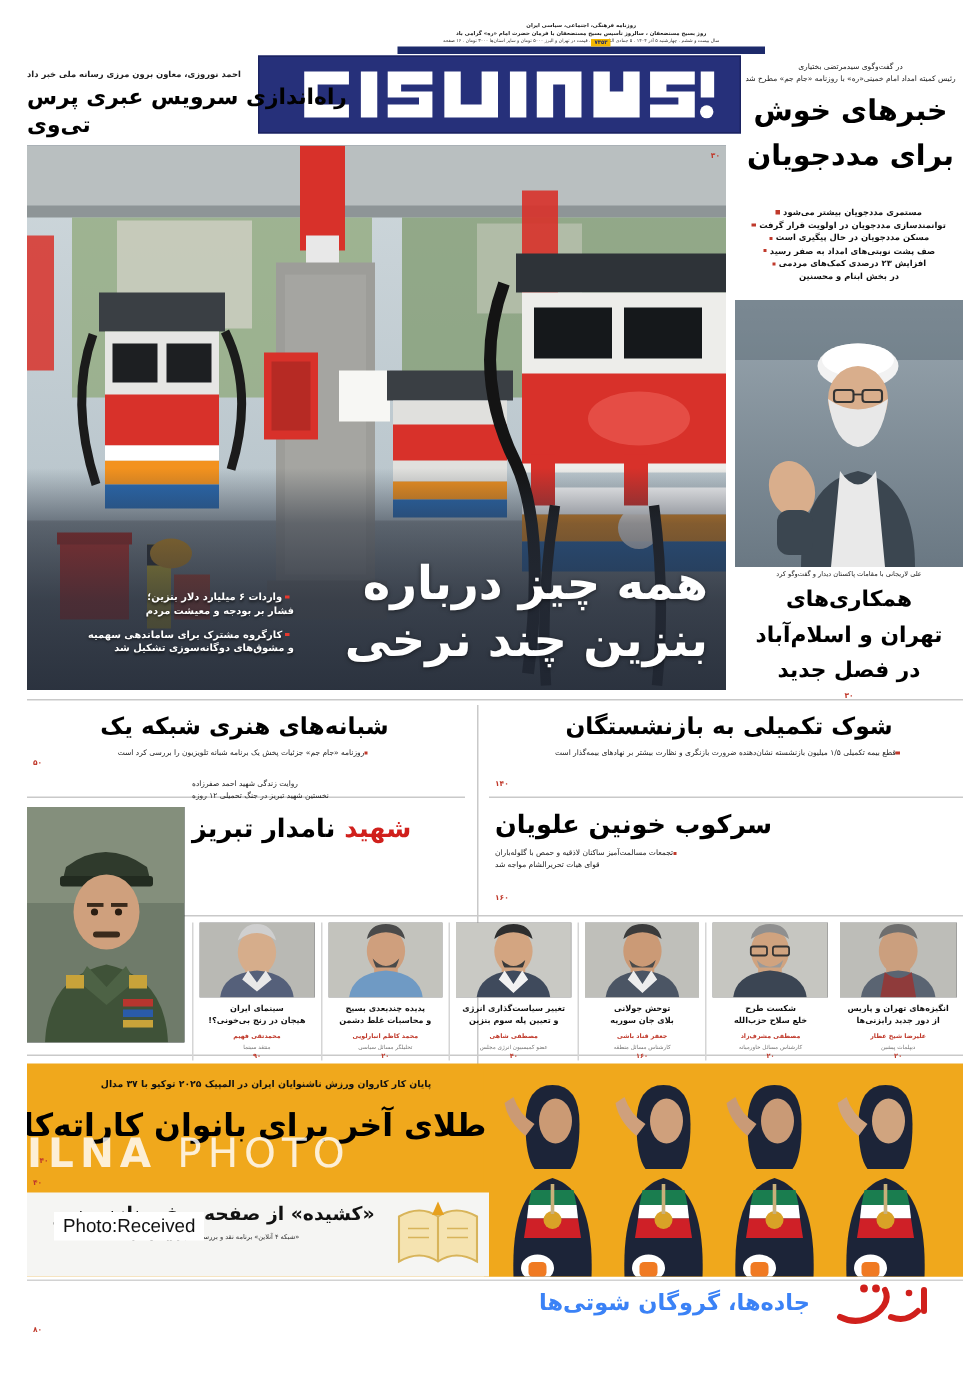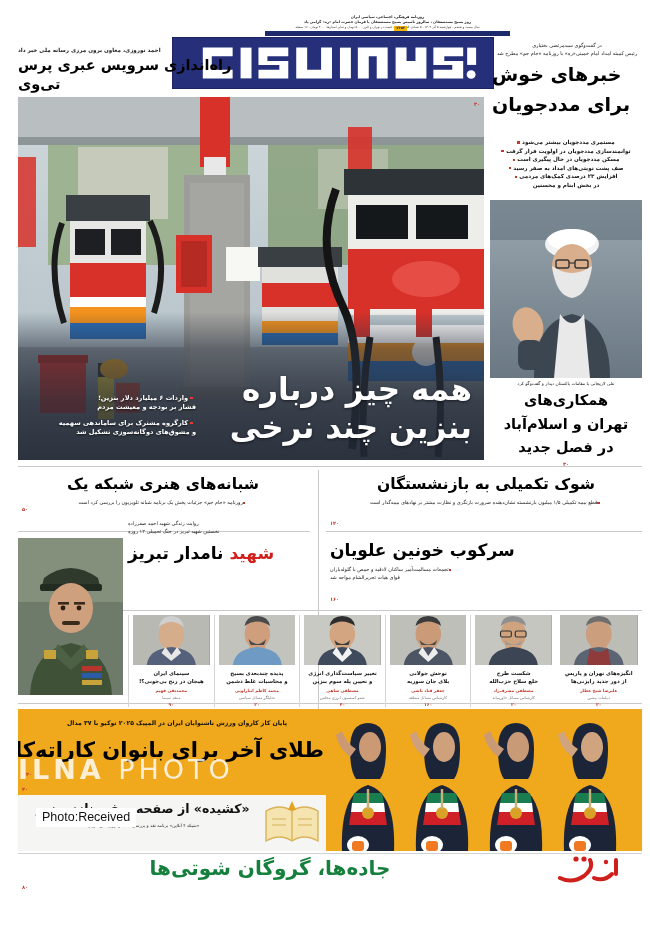--- a/index.html
+++ b/index.html
@@ -111,21 +111,21 @@
   #hdr-right {
     position: absolute;
     right: 8px; top: 42px;
     width: 150px;
     text-align: right;
   }
   #hdr-right .kicker { text-align: center; font-size: 5px; line-height: 7.5px; font-weight: normal;}
   #hdr-right .sidehead {
     font-size: 19px;
     line-height: 25px;
-    text-align: left;
+    text-align: center;
     margin-top: 5px;
   }
 
   
   #right-bullets {
     position: absolute;
     right: 8px; top: 138px;
     width: 152px;
     direction: rtl;
     text-align: center;
@@ -469,25 +469,25 @@
     left: 18px; top: 853px;
     width: 624px; height: 42px;
     background: #ffffff;
     border-top: 1px solid #d2d2d2;
   }
   #bottom-head {
     position: absolute;
     left: 0; top: 858px;
     width: 540px;
     direction: rtl;
-    text-align: center;
-    font-size: 20px;
+    text-align: right;
+    font-size: 15px;
     line-height: 21px;
     font-weight: bold;
-    color: #15803d;
+    color: #3b82f6;
   }
   #bottom-logo {
     position: absolute;
     right: 22px; top: 852px;
     width: 78px; height: 34px;
     direction: rtl;
   }
   #bottom-pn {
     position: absolute;
     left: 22px; top: 884px;

